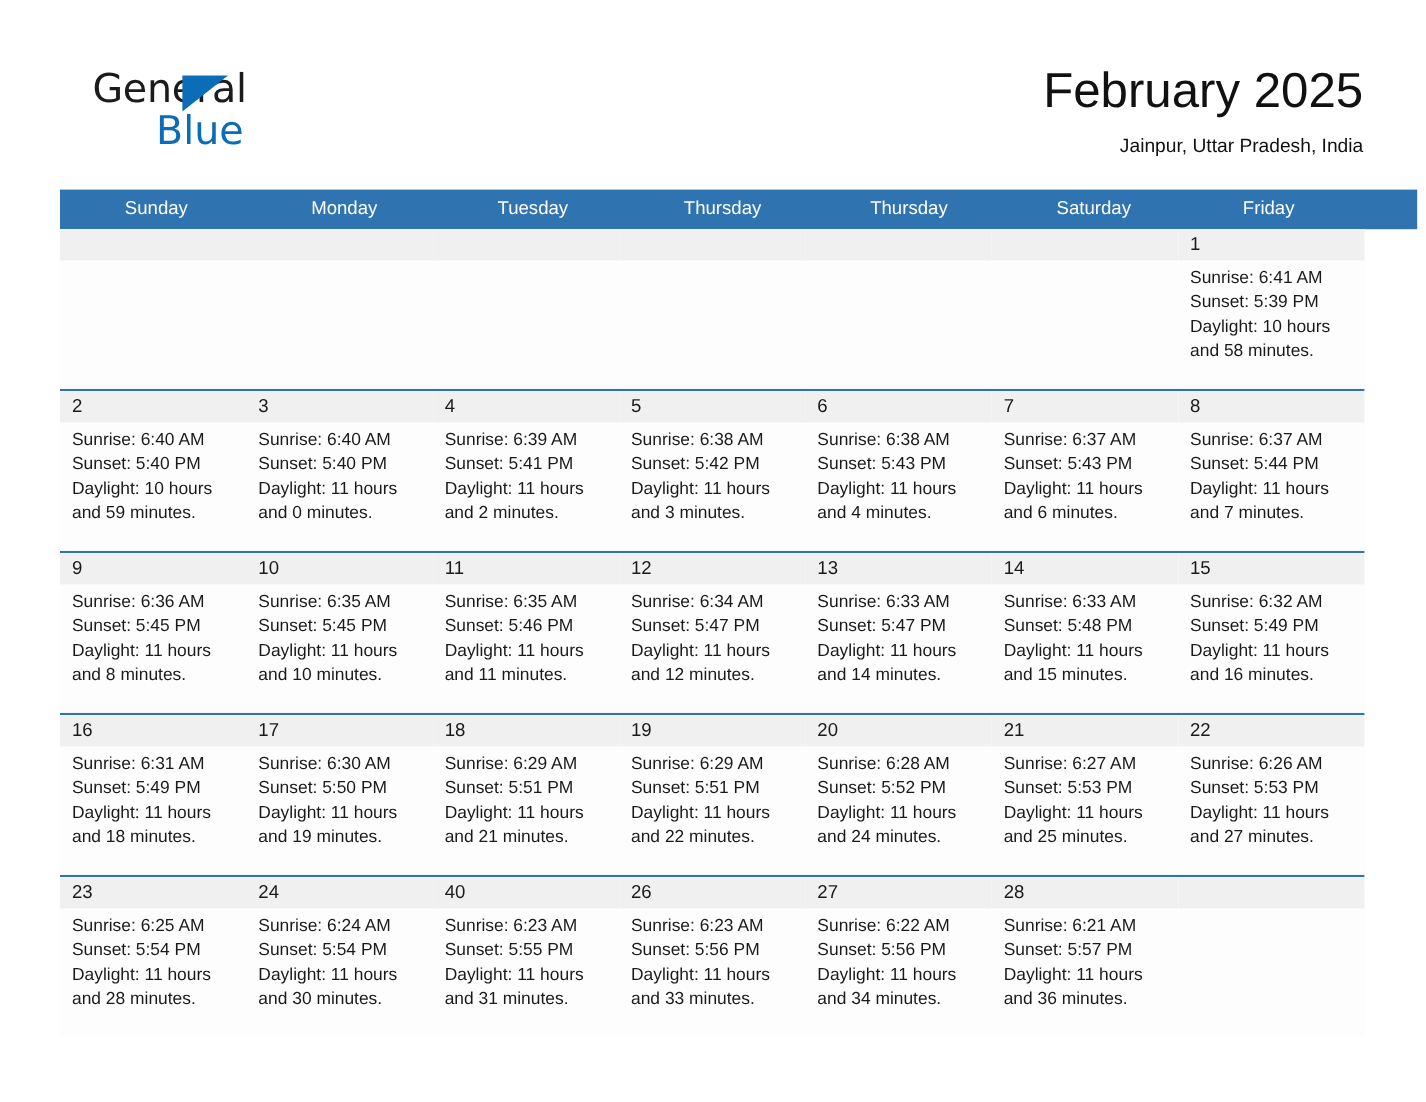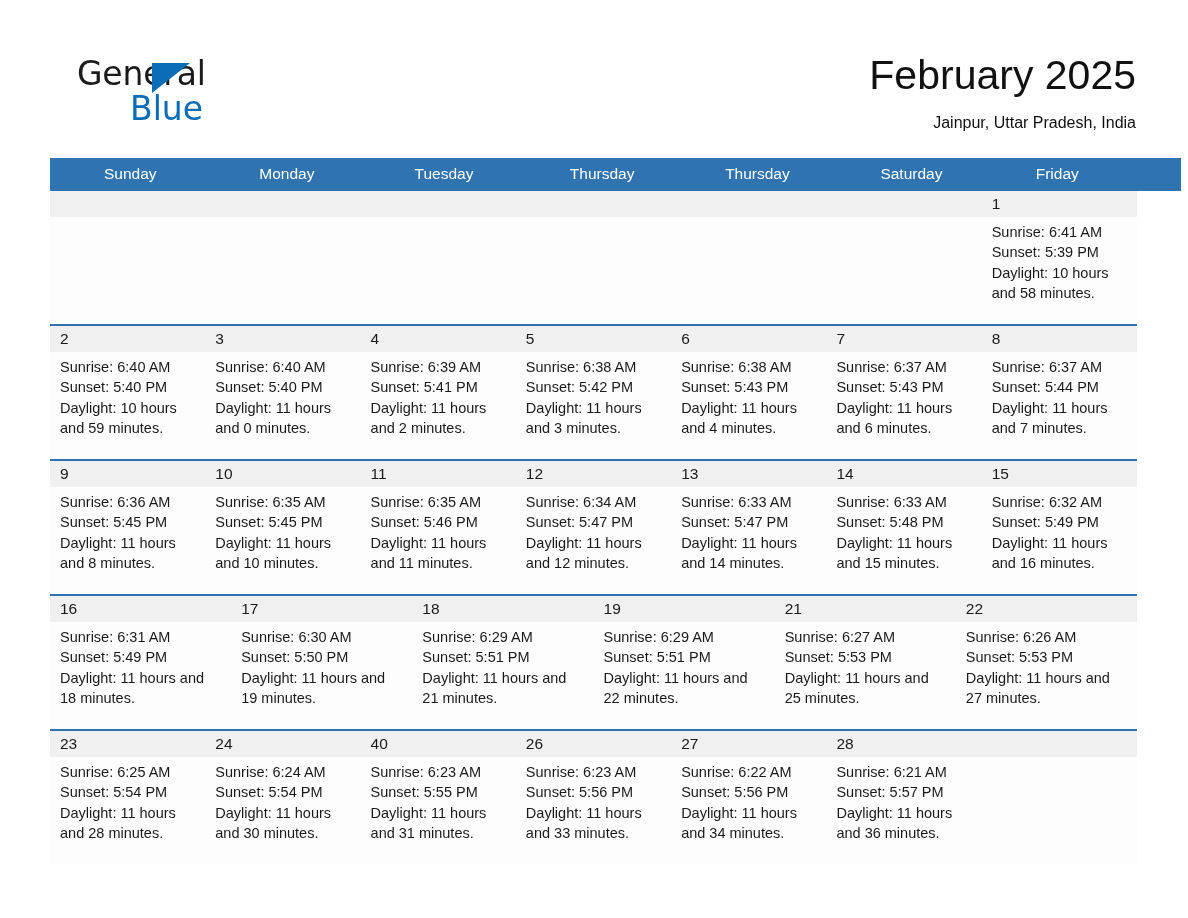--- a/index.html
+++ b/index.html
@@ -380,20 +380,28 @@
   </div>
           <div class="day-cell">
     <div class="day-band">19</div>
     <div class="day-body">
       <div>Sunrise: 6:29 AM</div>
       <div>Sunset: 5:51 PM</div>
       <div class="daylight">Daylight: 11 hours and 22 minutes.</div>
     </div>
   </div>
           <div class="day-cell">
+    <div class="day-band">20</div>
+    <div class="day-body">
+      <div>Sunrise: 6:28 AM</div>
+      <div>Sunset: 5:52 PM</div>
+      <div class="daylight">Daylight: 11 hours and 24 minutes.</div>
+    </div>
+  </div>
+          <div class="day-cell">
     <div class="day-band">21</div>
     <div class="day-body">
       <div>Sunrise: 6:27 AM</div>
       <div>Sunset: 5:53 PM</div>
       <div class="daylight">Daylight: 11 hours and 25 minutes.</div>
     </div>
   </div>
           <div class="day-cell">
     <div class="day-band">22</div>
     <div class="day-body">

